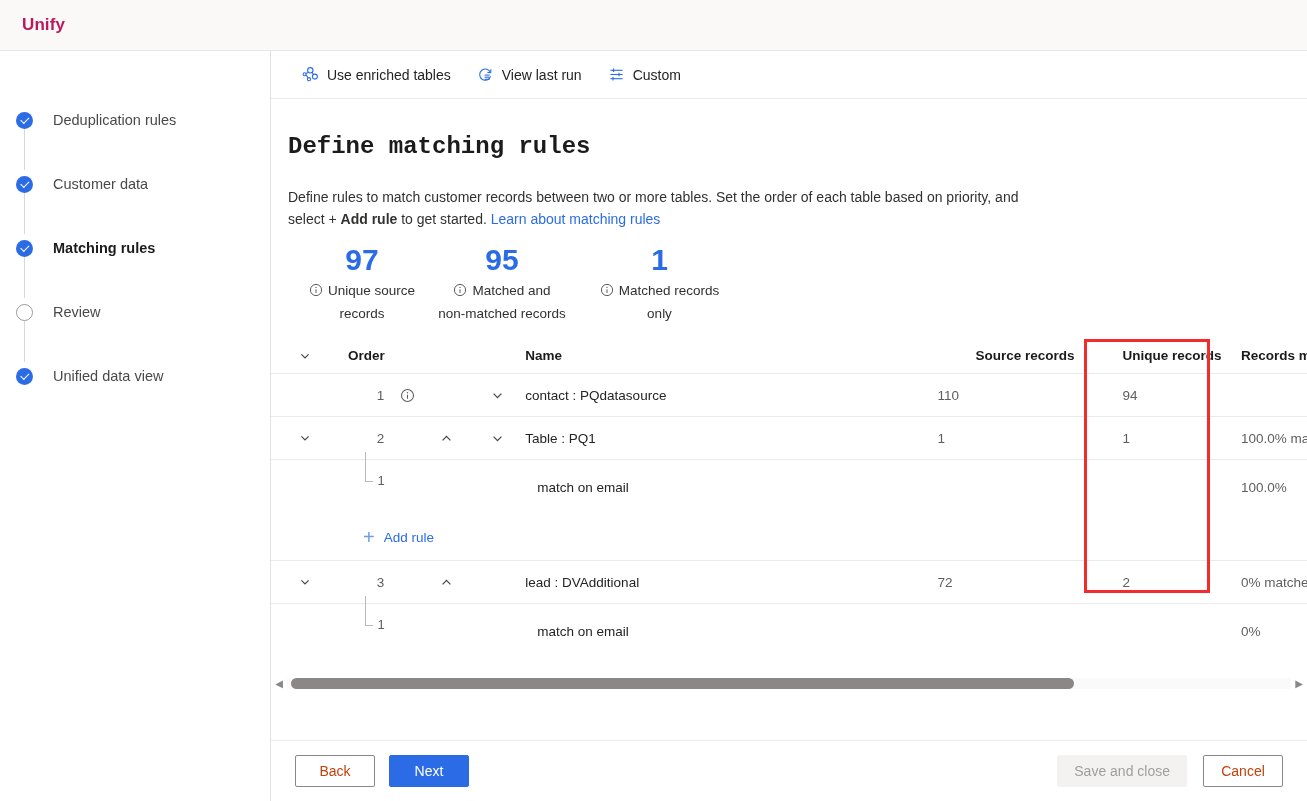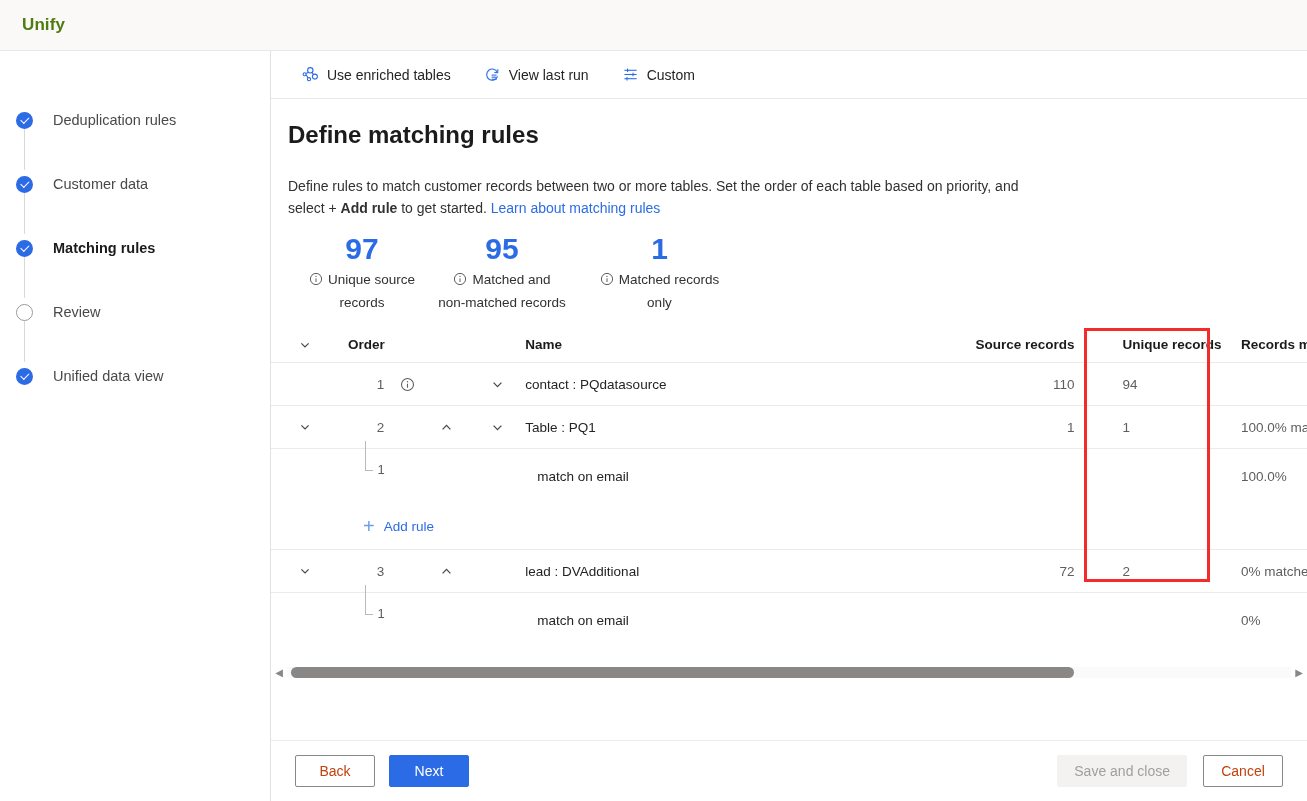--- a/index.html
+++ b/index.html
@@ -14,21 +14,21 @@
   
   .appbar {
     position: absolute; top: 0; left: 0;
     width: 1307px; height: 51px;
     background: #faf9f8;
     border-bottom: 1px solid #e8e8e8;
     display: flex; align-items: center;
   }
   .app-title {
     margin-left: 22px;
-    font-size: 17px; font-weight: 600; color: #4d7c0f;
+    font-size: 17px; font-weight: 600; color: #be185d;
     letter-spacing: .1px;
   }
 
   
   .sidebar {
     position: absolute; top: 51px; left: 0;
     width: 271px; height: 750px;
     background: #ffffff;
     border-right: 1px solid #e1e1e1;
   }
@@ -77,35 +77,35 @@
     background: #ffffff;
     overflow: hidden;
   }
 
   
   .cmdbar {
     height: 48px;
     border-bottom: 1px solid #e8e8e8;
     display: flex; align-items: center;
     padding-left: 29px;
-    gap: 29px;
+    gap: 22px;
   }
   .cmd {
     display: flex; align-items: center; gap: 8px;
     font-size: 14px; color: #242424;
     cursor: pointer; padding: 4px 2px;
     white-space: nowrap;
   }
   .cmd svg { display: block; }
 
   
   .body-wrap { padding: 0 0 0 17px; }
   .page-title {
     font-size: 24px; font-weight: 600; color: #1b1b1b;
-    margin-top: 22px; margin-left: 0px;
+    margin-top: 34px; margin-left: 0px; font-family: Liberation Mono, monospace;
   }
   .page-desc {
     margin-top: 26px;
     font-size: 14px; line-height: 22px; color: #323130;
     max-width: 740px;
   }
   .page-desc b { font-weight: 700; }
   .link { color: #2b6ce6; text-decoration: none; cursor: pointer; }
 
   
@@ -143,21 +143,21 @@
     height: 36px;
     font-weight: 600; font-size: 13.5px; color: #1b1b1b;
     border-bottom: 1px solid #edebe9;
   }
   .c-toggle   { width: 68px; display: flex; justify-content: center; }
   .c-order    { width: 52px; text-align: right; padding-right: 6px; }
   .c-info     { width: 34px; display: flex; justify-content: center; }
   .c-updown   { width: 46px; display: flex; justify-content: center; }
   .c-expand   { width: 56px; display: flex; justify-content: center; }
   .c-name     { width: 415px; padding-left: 0px; }
-  .c-src      { width: 160px; text-align: right; padding-right: 22px; }
+  .c-src      { width: 160px; text-align: left; padding-right: 22px; }
   .c-uniq     { width: 126px; padding-left: 26px; }
   .c-matched  { width: 160px; padding-left: 19px; white-space: nowrap; }
 
   .grid-head .c-order { text-align: center; padding-right: 0; padding-left: 4px;}
   .grid-head .c-src   { text-align: right; padding-right: 22px; }
 
   .row-sub { height: 54px; border-bottom: none; }
   .row-addrule { height: 47px; border-bottom: none; }
   .row-group-end { border-bottom: 1px solid #edebe9; }
 

